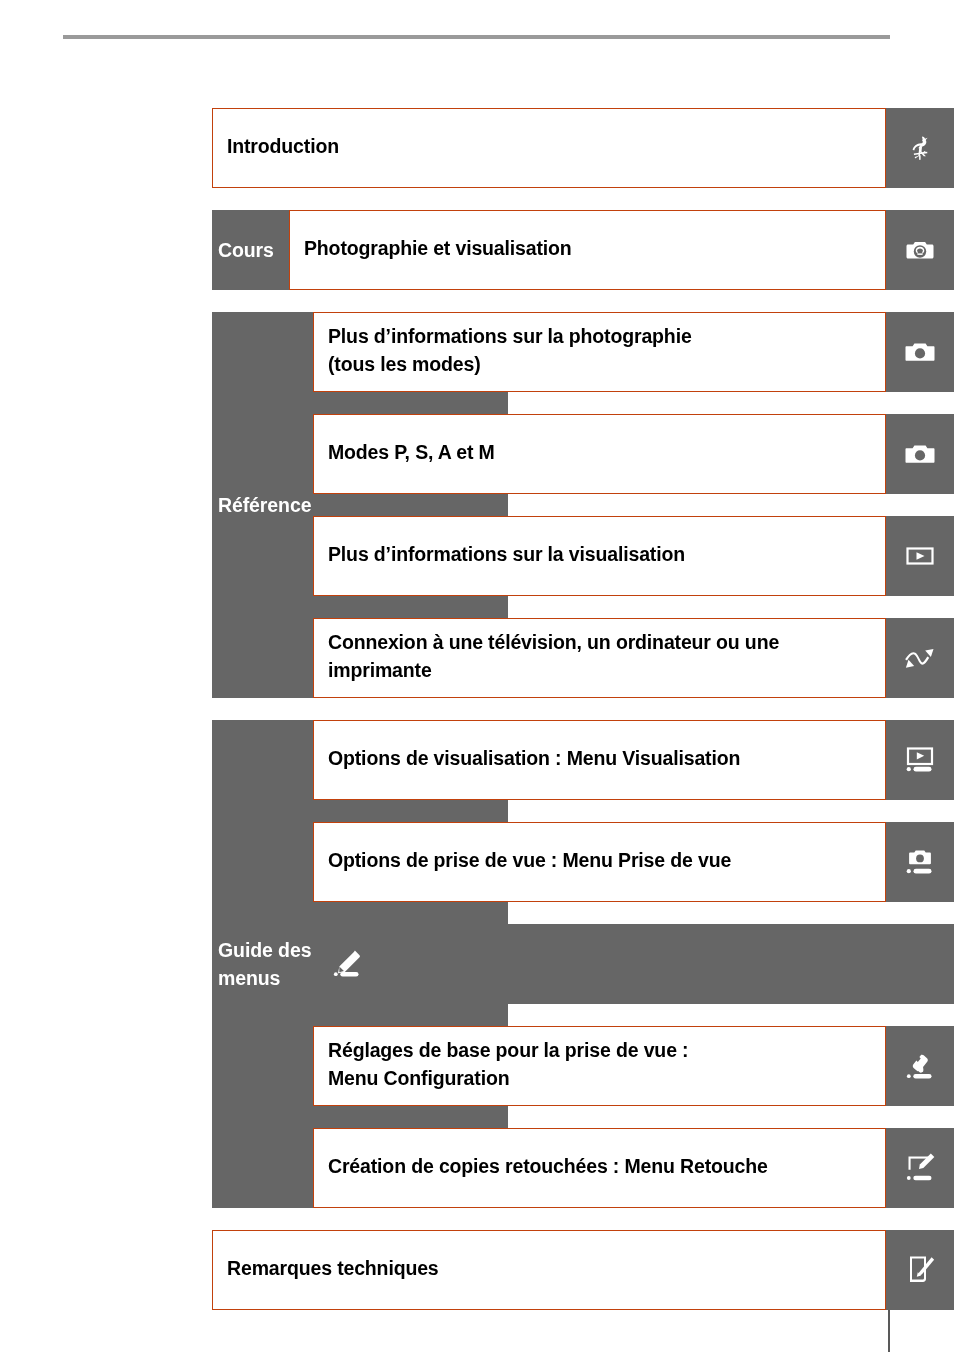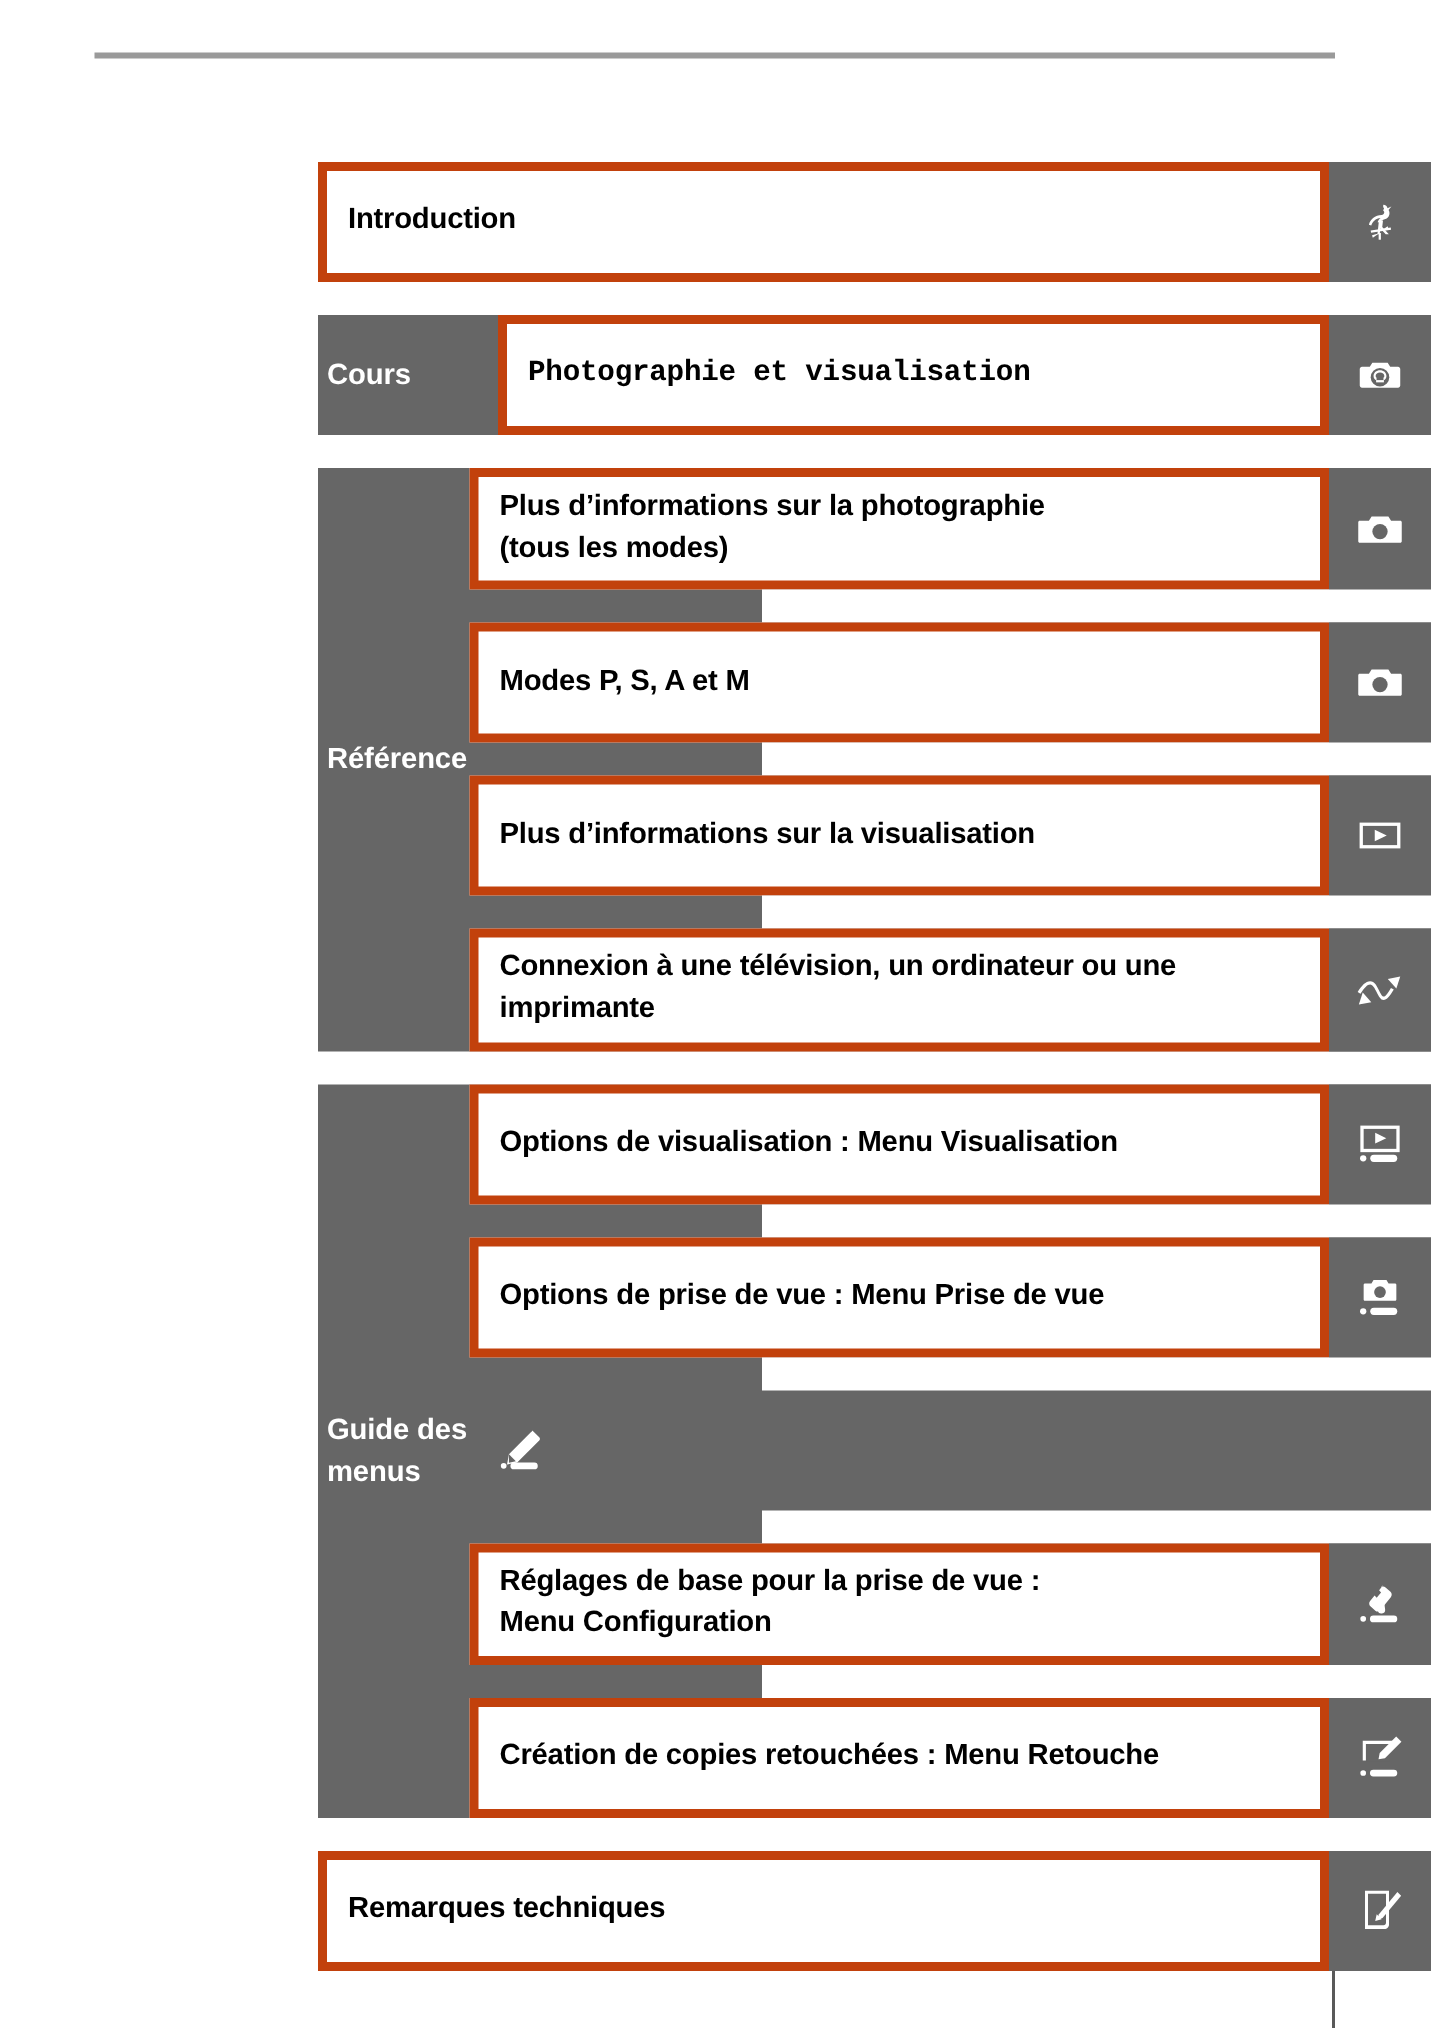--- a/index.html
+++ b/index.html
@@ -96,21 +96,21 @@
     position: absolute;
     left: 195px;
     right: 0;
     top: 0;
     bottom: 0;
     background: #ffffff;
   }
 
   .row-title {
     background: #ffffff;
-    border: 6px solid #c2410c;
+    border: 1px solid #c2410c;
     box-sizing: border-box;
     flex: 1 1 auto;
     display: flex;
     align-items: center;
     padding: 6px 14px 8px 14px;
     font-size: 19.5px;
     font-weight: bold;
     color: #000000;
     line-height: 1.42;
     letter-spacing: -0.15px;
@@ -128,21 +128,21 @@
   .row-icon svg { display: block; }
 
   
   .block.grouped .rows { margin-left: 101px; }
   .block.grouped .row-icon { margin-right: -0px; }
 
   
   .block.single .rows { margin-left: 0; }
 
   
-  .block.labelled-one .rows { margin-left: 120px; font-family: Liberation Mono, monospace; }
+  .block.labelled-one .rows { margin-left: 77px; }
 
   
   .footer-rule {
     position: absolute;
     left: 888px;
     top: 1285px;
     width: 2px;
     height: 90px;
     background: #595959;
   }

